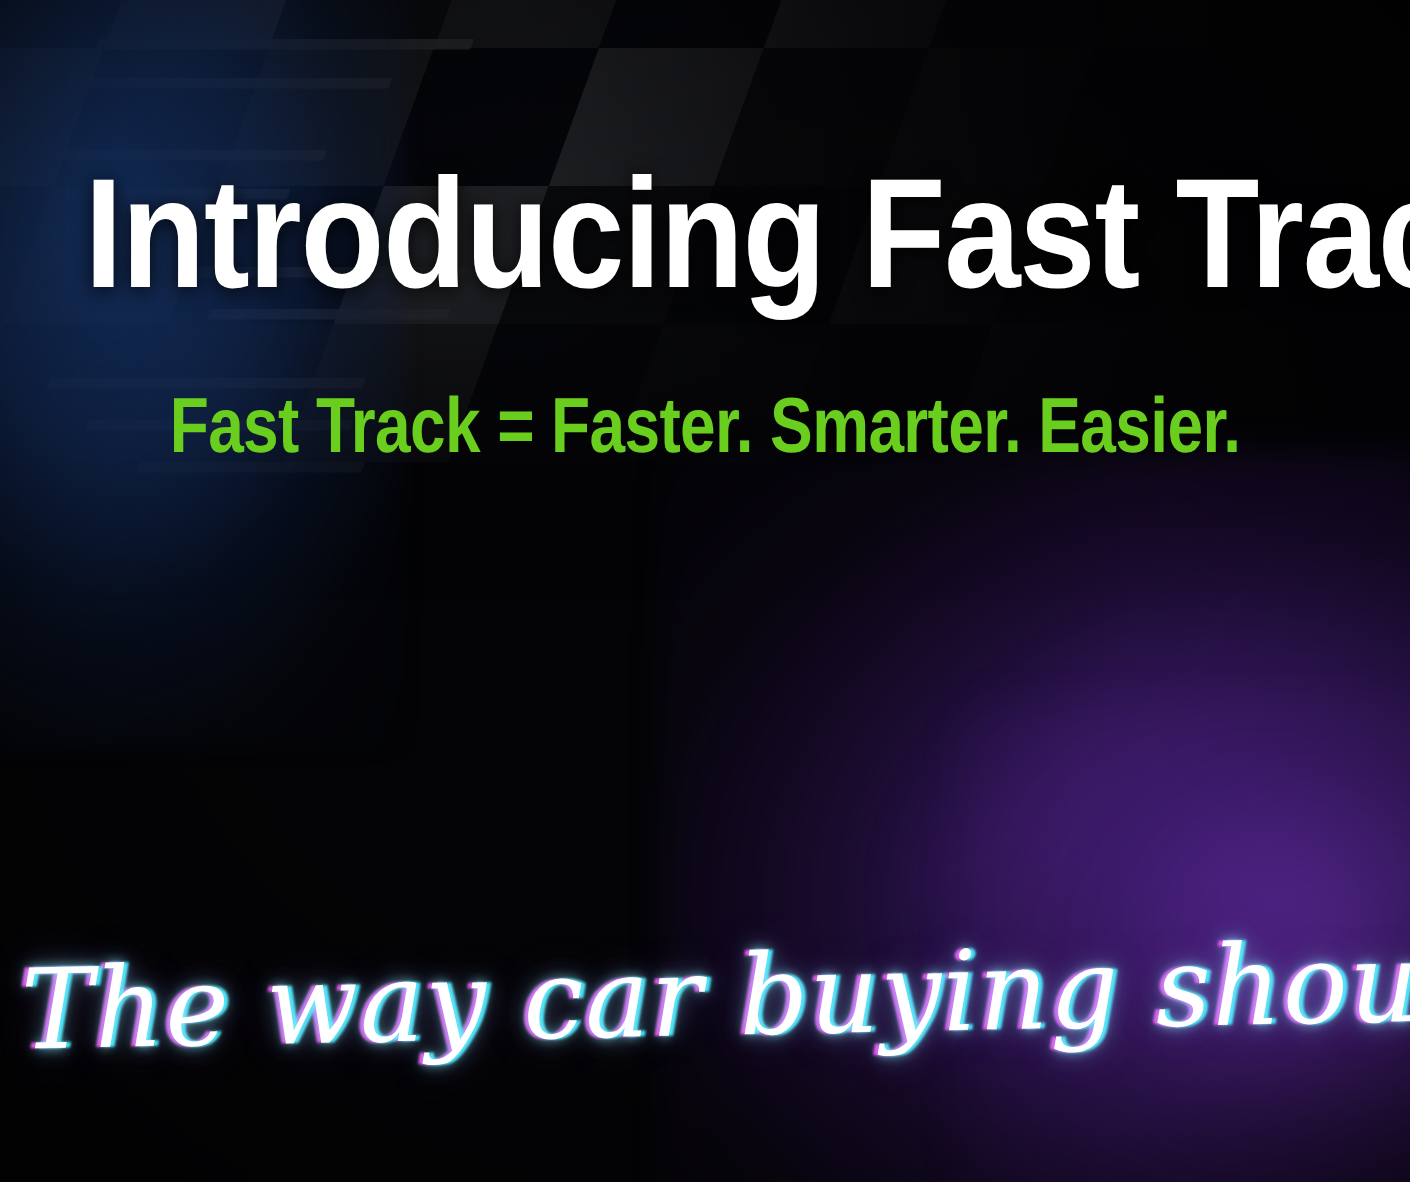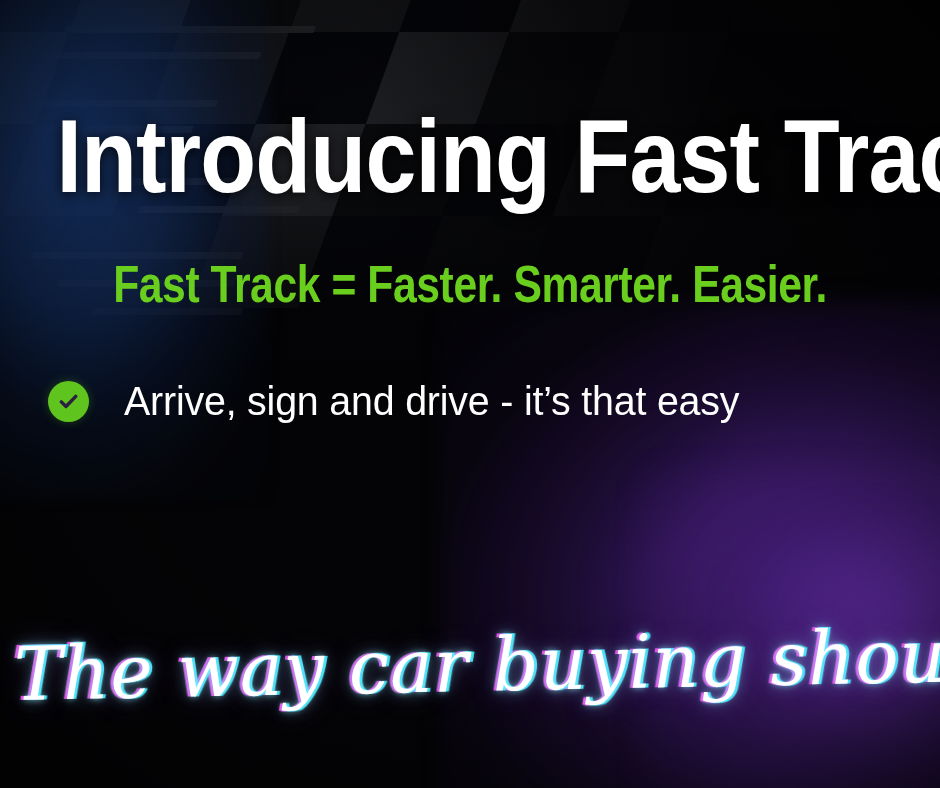--- a/index.html
+++ b/index.html
@@ -343,28 +343,20 @@
   <div class="content">
 
     <div class="headline">Introducing Fast Track</div>
 
     <div class="subhead">Fast Track = Faster. Smarter. Easier.</div>
 
     <div class="bullets">
 
 
 
-      <div class="bullet">
-        <span class="check">
-          <svg width="23" height="23" viewBox="0 0 24 24" aria-hidden="true">
-            <path d="M4.5 12.4 L9.4 17.2 L19.6 6.6" fill="none" stroke="#2B2040" stroke-width="3.6" stroke-linecap="round" stroke-linejoin="round"></path>
-          </svg>
-        </span>
-        <span class="bullet-label">Arrive, sign and drive - it’s that easy</span>
-      </div>
 
     </div>
 
     <div class="tagline-wrap">
       <div class="tagline tag-mag">The way car buying should be.</div>
       <div class="tagline tag-cyan">The way car buying should be.</div>
       <div class="tagline tag-main">The way car buying should be.</div>
     </div>
 
   </div>

